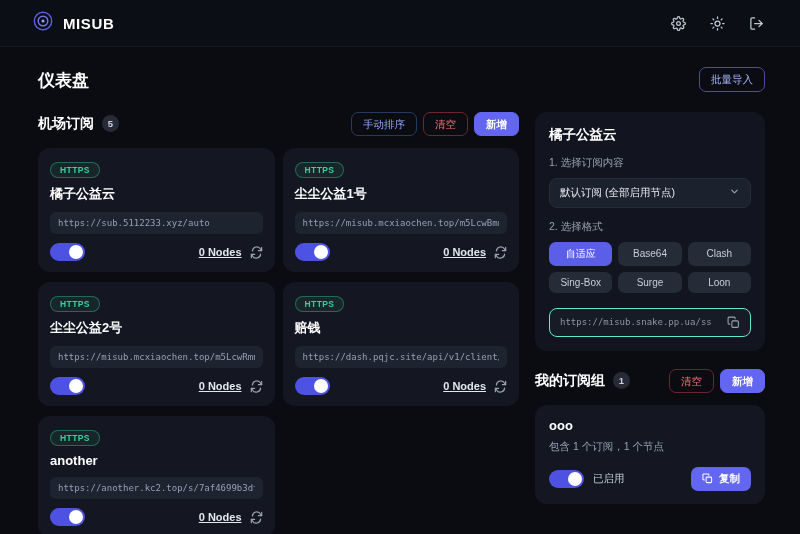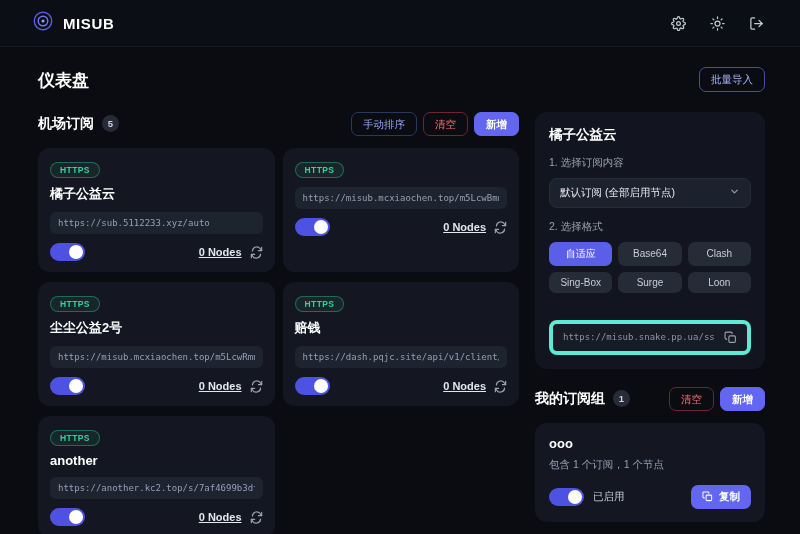--- a/index.html
+++ b/index.html
@@ -77,21 +77,21 @@
     padding:7px 10px; font-size:10.5px; color:#e6e9f0;
     display:flex; justify-content:space-between; align-items:center; cursor:pointer;
   }
   .format-grid { margin-top:8px; display:grid; grid-template-columns:1fr 1fr 1fr; gap:6px; }
   .format-btn {
     background:#262b38; color:#c6cdd8; font-size:10px; padding:5px 0;
     text-align:center; border-radius:7px; cursor:pointer; border:none; font-family:inherit;
   }
   .format-btn.active { background:#5b5fe8; color:#ffffff; }
   .link-box {
-    margin-top:27px; background:#171b26; border:4px solid #5eead4; border-radius:8px;
+    margin-top:15px; background:#171b26; border:1px solid #5eead4; border-radius:8px;
     padding:7px 10px; display:flex; align-items:center; justify-content:space-between;
   }
   .link-text { font-family:"DejaVu Sans Mono", monospace; font-size:9px; color:#8b94a7; white-space:nowrap; overflow:hidden; }
   .copy-icon-btn { color:#9aa3b2; cursor:pointer; display:flex; flex:none; margin-left:8px; }
 
   .groups-header { margin-top:18px; }
   .group-card { background:#141722; border-radius:12px; padding:13px 14px; }
   .group-name { font-size:13px; font-weight:bold; color:#ffffff; }
   .group-summary { font-size:10.5px; color:#95a0b4; margin-top:7px; }
   .group-footer { margin-top:13px; display:flex; align-items:center; }
@@ -186,20 +186,21 @@
                   <path d="M4.5 9a8 8 0 0 1 14.9-3.4L21.5 8.5"></path>
                     <path d="M19.5 15a8 8 0 0 1-14.9 3.4L2.5 15.5"></path>
                 </svg>
               </span>
             </span>
           </div>
         </div>
 
         <div class="sub-card">
           <span class="badge-https">HTTPS</span>
+          <div class="card-title">尘尘公益1号</div>
           <input class="url-input" readonly="" value="https://misub.mcxiaochen.top/m5LcwBmnAofxxM" style="">
           <div class="card-footer">
             <span class="toggle">
                 <span class="knob"></span>
               </span>
             <span class="nodes-wrap">
               <span class="nodes-count">0 Nodes</span>
               <span class="refresh">
                 <svg width="13" height="13" viewBox="0 0 24 24" fill="none" stroke="currentColor" stroke-width="2.2" stroke-linecap="round" stroke-linejoin="round">
                   <polyline points="21.5 2.5 21.5 8.5 15.5 8.5"></polyline>

